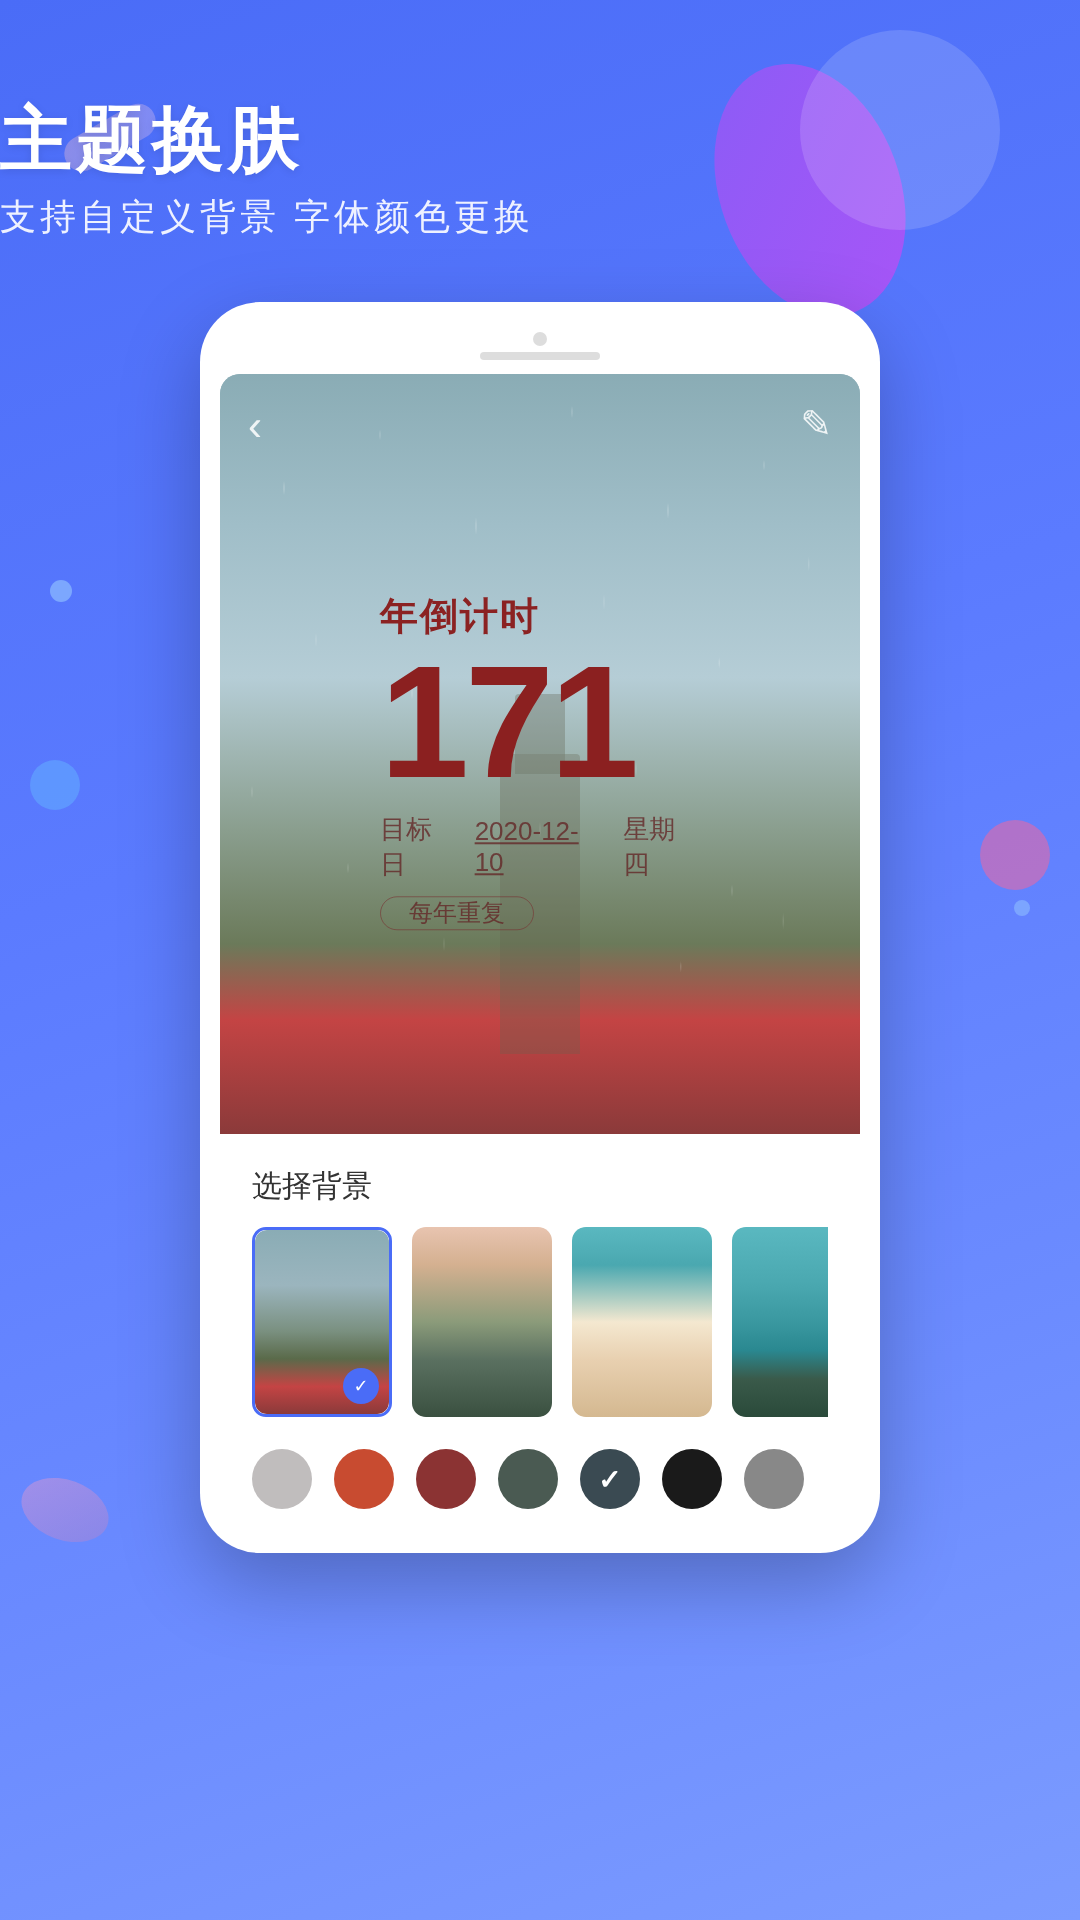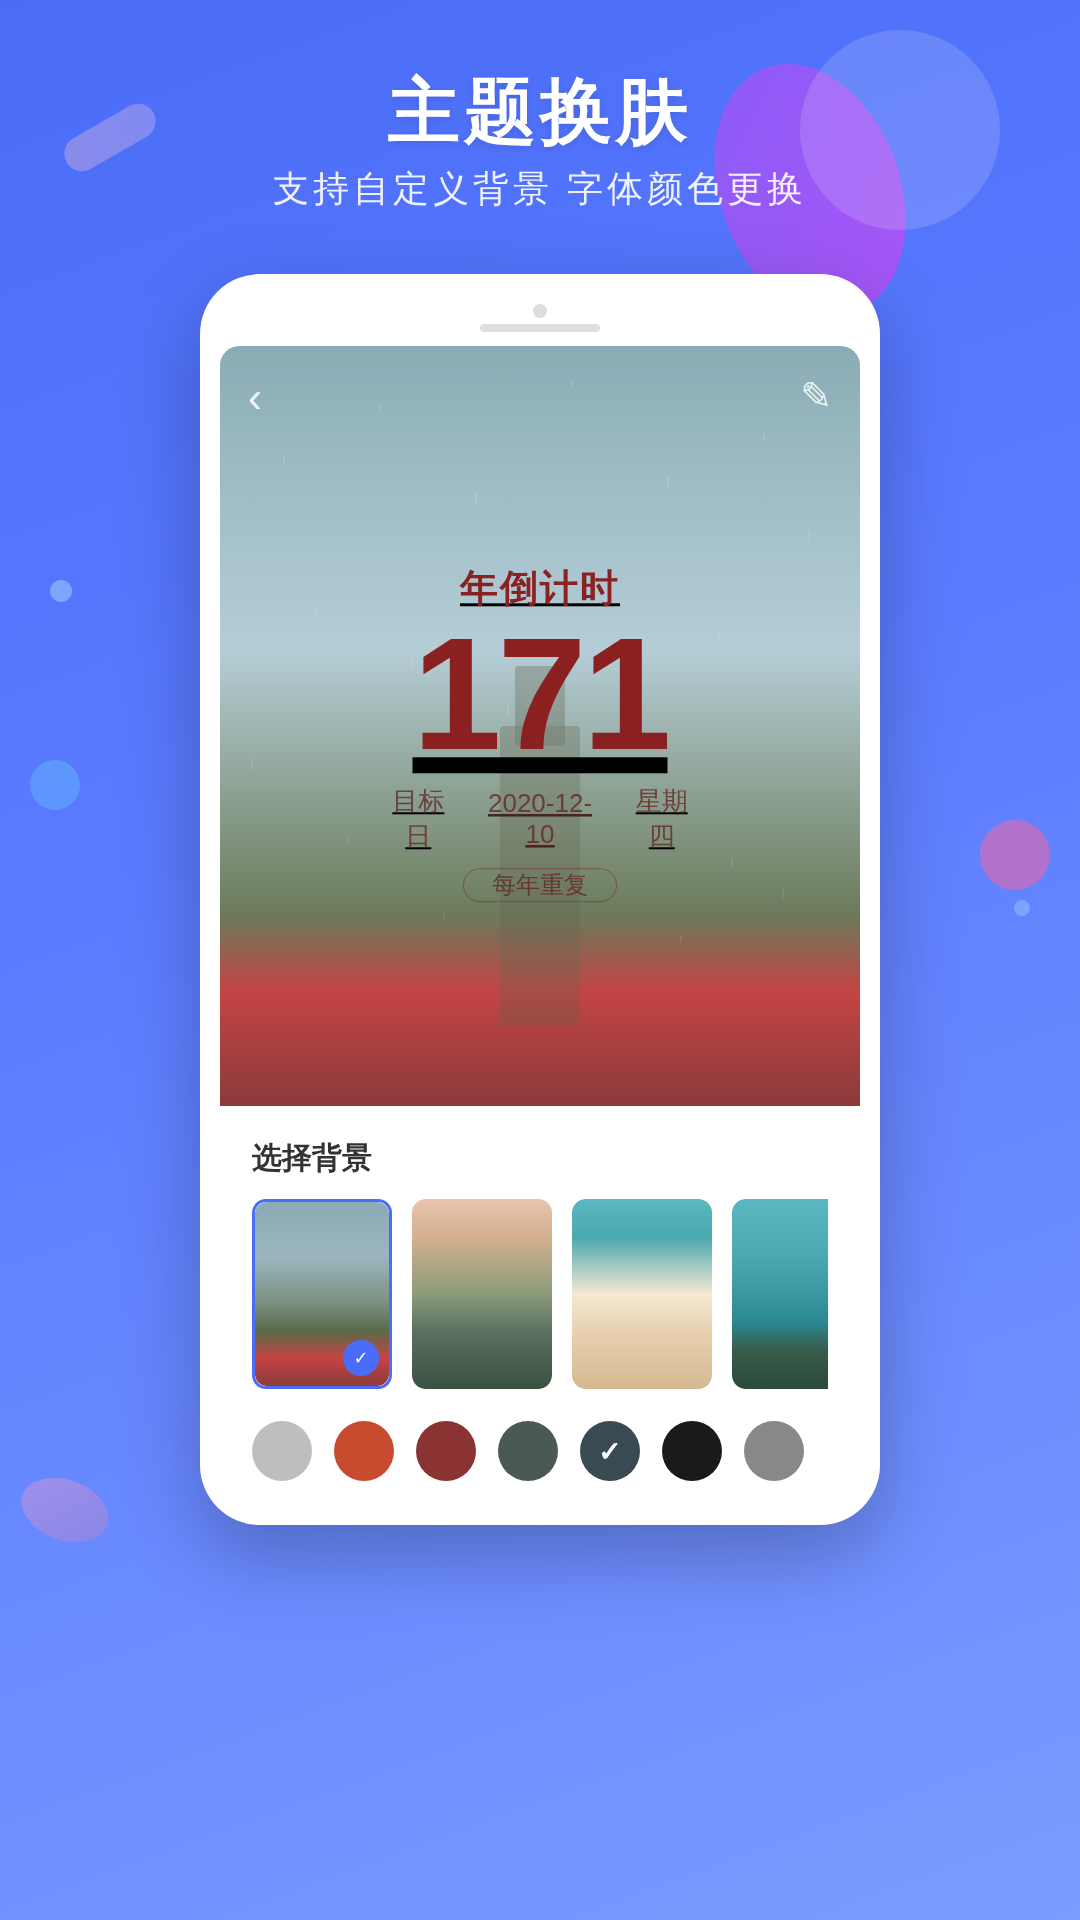--- a/index.html
+++ b/index.html
@@ -77,22 +77,22 @@
       top: 900px; right: 50px;
       width: 16px; height: 16px;
       border-radius: 50%;
       background: rgba(150,200,255,0.5);
     }
 
     
     .header {
       position: relative;
       z-index: 10;
-      text-align: center;
-      padding-top: 64px;
+      text-align: left;
+      padding-top: 92px;
     }
     .header-title {
       font-size: 72px;
       font-weight: 800;
       color: #ffffff;
       letter-spacing: 4px;
       text-shadow: 0 2px 8px rgba(0,0,0,0.1);
     }
     .header-subtitle {
       font-size: 36px;
@@ -244,23 +244,21 @@
       cursor: pointer;
       z-index: 5;
     }
 
     
     .countdown-content {
       position: absolute;
       top: 50%;
       left: 50%;
       transform: translate(-50%, -48%);
-      text-align: center;
       z-index: 5;
-      text-decoration: underline;
     }
     .countdown-label {
       font-size: 38px;
       color: #8B2222;
       font-weight: 600;
       letter-spacing: 2px;
     }
     .countdown-number {
       font-size: 160px;
       font-weight: 900;
@@ -302,21 +300,21 @@
     .bottom-panel {
       background: #ffffff;
       padding: 32px 32px 24px;
       border-radius: 0 0 20px 20px;
     }
 
     
     .section-label {
       font-size: 30px;
       color: #333;
-      font-weight: 700;
+      font-weight: 400;
       margin-bottom: 20px;
     }
     .bg-selector {
       display: flex;
       gap: 20px;
       overflow: hidden;
       margin-bottom: 32px;
     }
     .bg-thumb {
       width: 140px;

